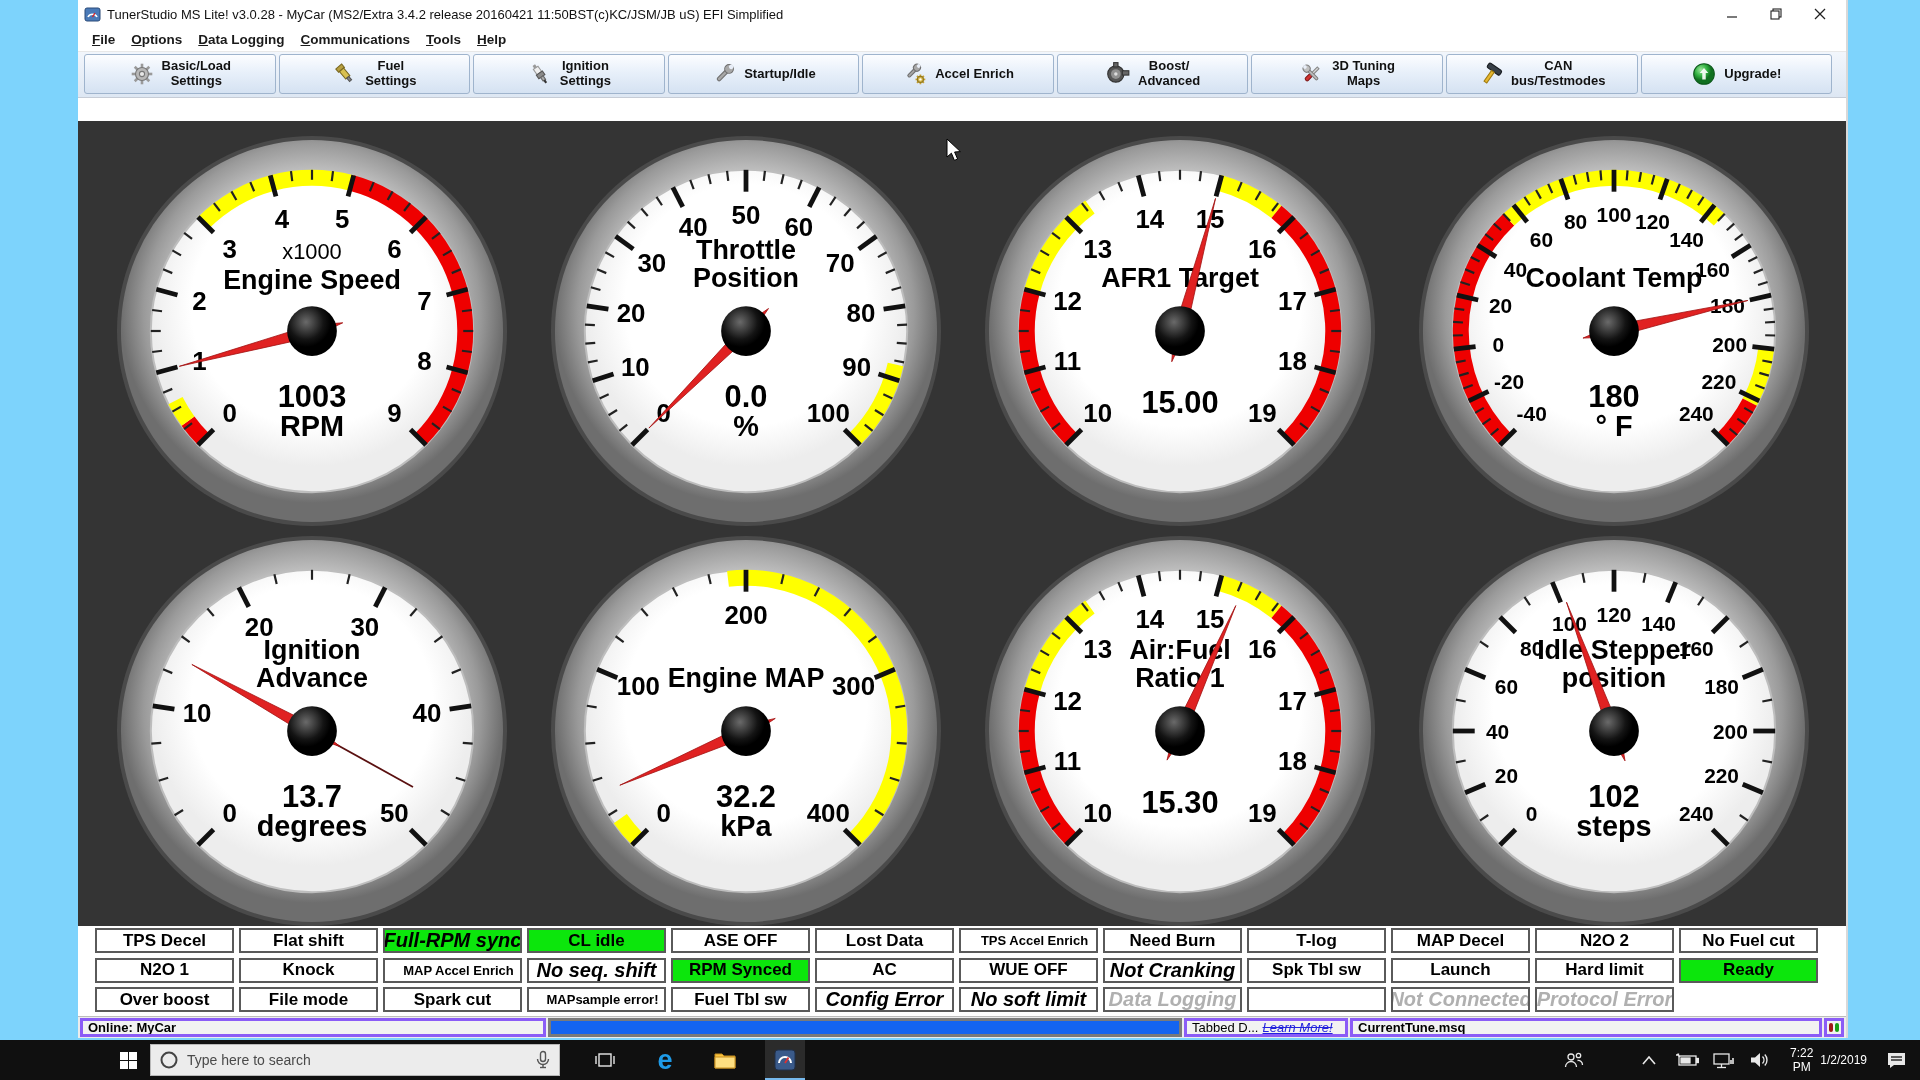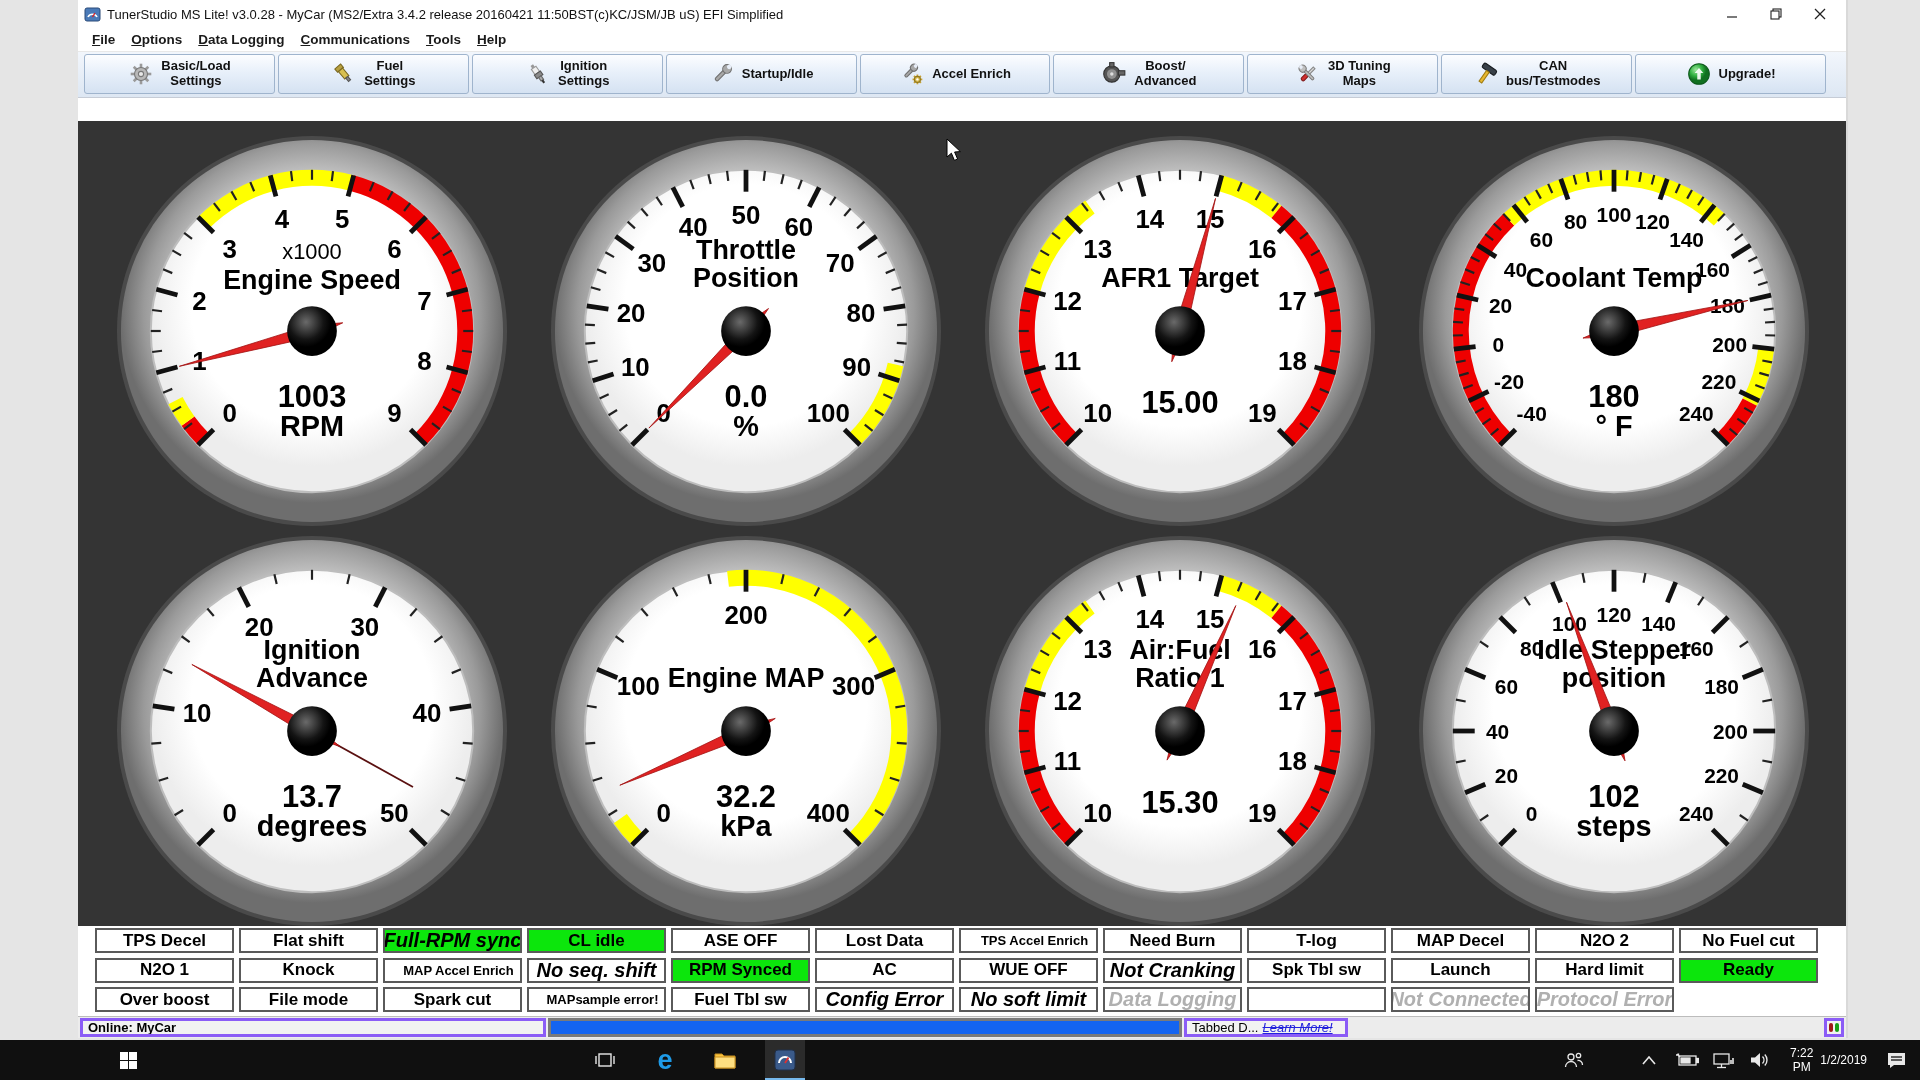--- a/index.html
+++ b/index.html
@@ -1,38 +1,38 @@
 <!DOCTYPE html>
 <html><head>
 <meta charset="utf-8">
 <style>
   * { margin:0; padding:0; box-sizing:border-box; }
   html,body { width:1920px; height:1080px; background:#000; overflow:hidden;
     font-family:"Liberation Sans", sans-serif; }
-  #desktop { position:relative; width:1920px; height:1080px; background:#e5e5e5; }
+  #desktop { position:relative; width:1920px; height:1080px; background:#7dd3fc; }
 
   
   #app-window { position:absolute; left:78px; top:0; width:1770px; height:1038px;
     background:#fff; border-right:2px solid #d9d9d9; }
 
   #titlebar { position:absolute; left:0; top:0; width:100%; height:28px; background:#fff;
     display:flex; align-items:center; padding:0 6px; }
   #titlebar .app-icon { width:17px; height:17px; margin-right:6px; }
   #titlebar .title-text { font-size:13px; color:#111; white-space:nowrap; }
   .win-controls { position:absolute; right:4px; top:0; height:28px; display:flex; }
   .win-btn { width:44px; height:28px; display:flex; align-items:center; justify-content:center; }
   .win-btn svg { display:block; }
 
   #menubar { position:absolute; left:0; top:28px; width:100%; height:24px; background:#fff;
     display:flex; align-items:center; padding-left:6px; border-bottom:1px solid #e8e8e8; }
   .menu-item { font-size:13.5px; font-weight:bold; color:#1a1a1a; padding:2px 8px; cursor:default; }
   .menu-item::first-letter { text-decoration:underline; }
 
   #toolbar { position:absolute; left:0; top:52px; width:100%; height:46px;
-    background:linear-gradient(#f2f6fc,#dde7f3); display:flex; gap:3px; padding:2px 20px 3px 6px;
+    background:linear-gradient(#f2f6fc,#dde7f3); display:flex; gap:3px; padding:2px 14px 3px 6px;
     border-bottom:1px solid #c6ccd6; }
   .tool-btn { flex:1 1 0; background:linear-gradient(#fcfdff,#e8f0fa 45%,#d5e2f2);
     border:1px solid #9fb4cd; border-radius:3px; display:flex; align-items:center;
     justify-content:center; gap:7px; font-size:13px; font-weight:bold; color:#111;
     white-space:pre-line; text-align:center; line-height:1.15; }
   .tool-btn.ul::first-letter { text-decoration:underline; }
   .tool-btn svg { flex:0 0 auto; }
 
   #tabbar { position:absolute; left:0; top:98px; width:100%; height:22px;
     background:#eef1f6; border-bottom:1px solid #9aa4b4; display:flex; align-items:flex-end;
@@ -870,40 +870,55 @@
 
     <div id="statusbar">
       <div class="sb-seg" id="sb-online">
         <span>Online: MyCar</span>
       </div>
       <div class="sb-seg" id="sb-progress" style="background: rgb(20, 100, 240);"></div>
       <div class="sb-seg" id="sb-tabbed">
         <span>Tabbed D...</span>
         <span class="link">Learn More!</span>
       </div>
+      <div class="sb-seg" id="sb-file">
+        <span>CurrentTune.msq</span>
+      </div>
       <div class="sb-seg" id="sb-leds">
         <div class="led red"></div>
         <div class="led green"></div>
       </div>
     </div>
   </div>
 
   <svg class="cursor" viewBox="0 0 17 24">
     <path d="M1 1 L1 19 L5.4 15.2 L8.4 22.4 L11.6 21 L8.6 14 L14.4 13.6 Z" fill="#fff" stroke="#000" stroke-width="1"></path>
   </svg>
 
   <div id="taskbar">
     <div class="tb-item" style="left:108px;width:40px;">
       <svg width="17" height="17" viewBox="0 0 17 17" fill="#fff">
         <rect x="0" y="0" width="8" height="8"></rect>
           <rect x="9" y="0" width="8" height="8"></rect>
         <rect x="0" y="9" width="8" height="8"></rect>
           <rect x="9" y="9" width="8" height="8"></rect>
         </svg>
     </div>
+    <div class="tb-item" id="tb-search">
+      <svg width="20" height="20" viewBox="0 0 20 20">
+        <circle cx="10" cy="10" r="7.5" fill="none" stroke="#444" stroke-width="2"></circle>
+        </svg>
+      <input type="text" placeholder="Type here to search" style="">
+      <svg width="16" height="20" viewBox="0 0 16 20" fill="none" stroke="#555" stroke-width="1.4">
+        <rect x="5.5" y="1.5" width="5" height="10" rx="2.5"></rect>
+        <path d="M2.5 9 a5.5 5.5 0 0 0 11 0"></path>
+          <line x1="8" y1="14.5" x2="8" y2="17.5"></line>
+          <line x1="5" y1="17.5" x2="11" y2="17.5"></line>
+        </svg>
+    </div>
     <div class="tb-item tb-app" style="left:585px;">
       <svg width="20" height="18" viewBox="0 0 20 18" fill="none" stroke="#e8e8e8" stroke-width="1.4">
         <rect x="4" y="3" width="12" height="12"></rect>
           <line x1="1" y1="5" x2="1" y2="13"></line>
           <line x1="19" y1="5" x2="19" y2="13"></line>
         </svg>
     </div>
     <div class="tb-item tb-app" style="left:645px;">
       <span style="color:#1e9be8;font-size:27px;font-weight:bold;line-height:1;">e</span>
     </div>

